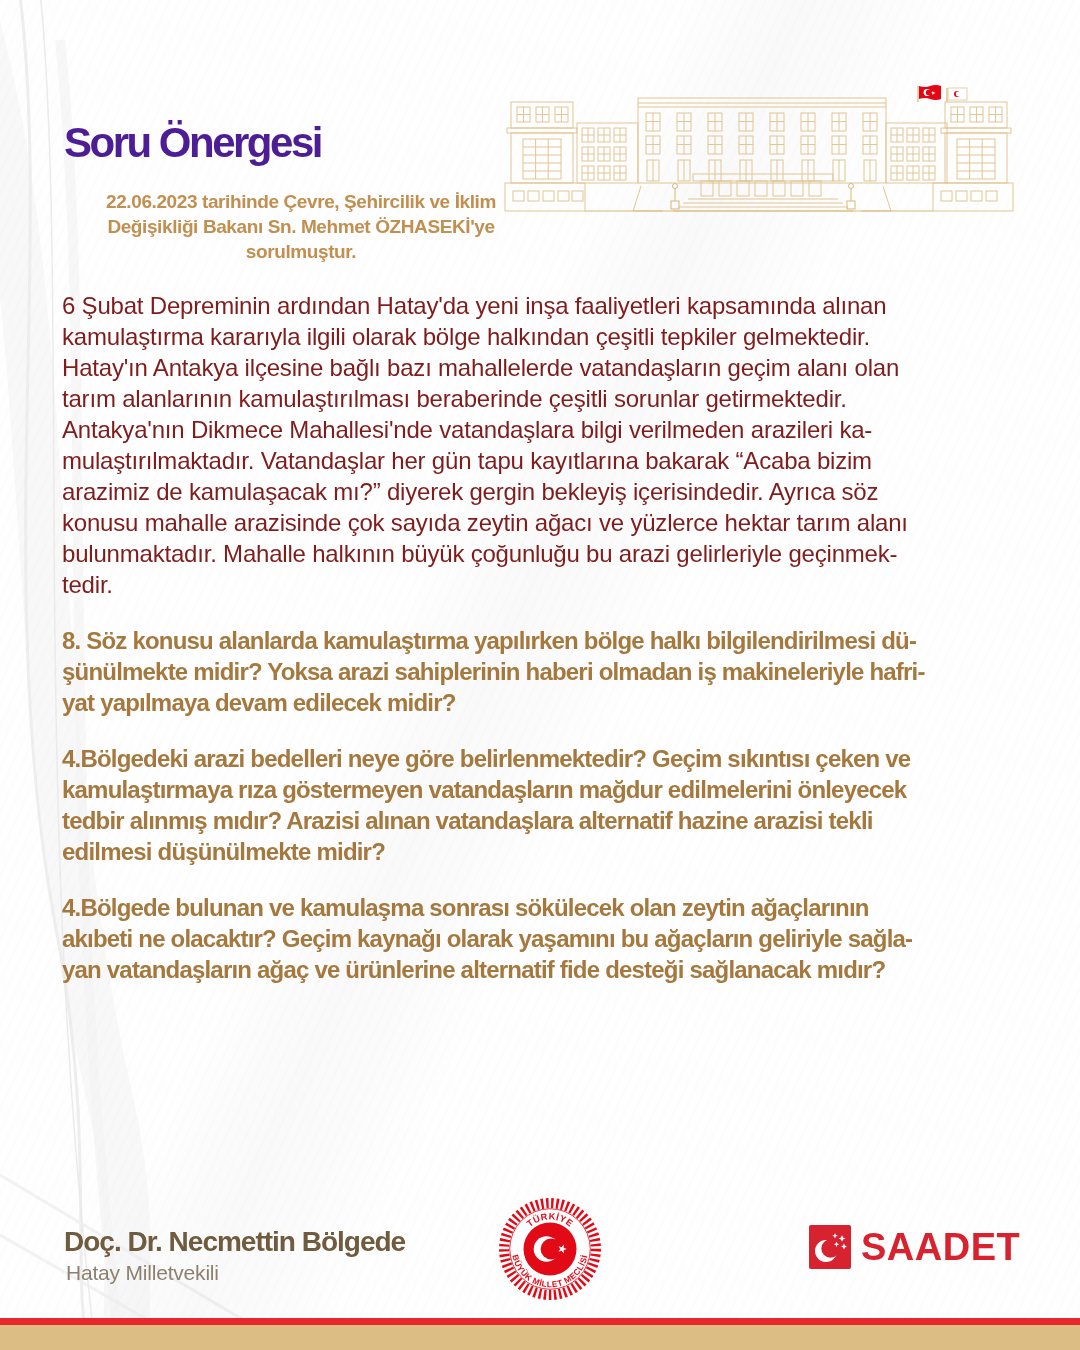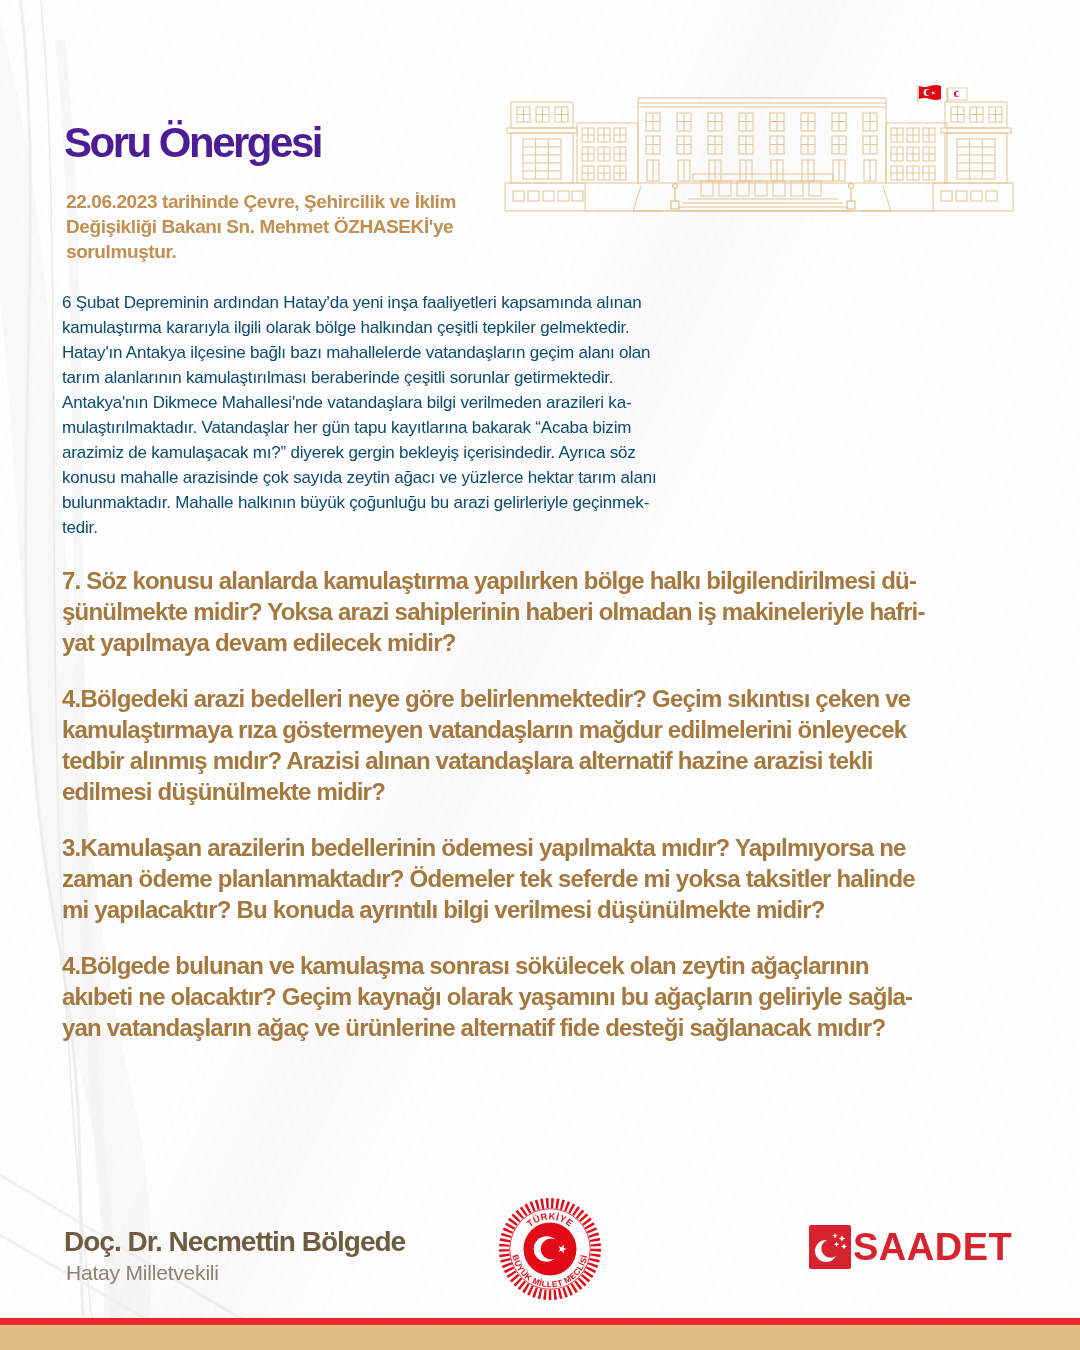--- a/index.html
+++ b/index.html
@@ -18,48 +18,48 @@
   .layer{position:absolute;z-index:2;}
 
   .title{
     left:64px;top:92px;
     font-size:42px;font-weight:800;letter-spacing:-2.5px;line-height:1.1;
     color:#4c1d95;
   }
   .subtitle{
     left:66px;top:170px;width:470px;
     font-size:19px;font-weight:700;letter-spacing:-0.4px;line-height:25px;
-    color:#c18f50;white-space:pre-line;
+    color:#c18f50;white-space:pre-line;text-align:center;
   }
   .building{left:503px;top:76px;}
 
   .content{left:62px;top:290px;width:984px;z-index:2;}
   .content p{margin:0;}
   .para{
-    font-size:17px;line-height:25px;letter-spacing:-0.2px;
-    color:#0c4a6e;white-space:pre-line;
+    font-size:24px;line-height:31px;letter-spacing:-0.2px;
+    color:#7f1d1d;white-space:pre-line;
   }
   .lead{margin-top:28px !important;}
   .q{
     margin-top:25px !important;
     font-size:24px;font-weight:700;line-height:31px;letter-spacing:-0.8px;
     color:#a5783e;white-space:pre-line;
   }
 
   .sig-name{
     left:64px;top:1226px;
     font-size:28px;font-weight:800;letter-spacing:-1px;color:#6f5b3e;
   }
   .sig-role{
     left:66px;top:1261px;
     font-size:21px;font-weight:400;letter-spacing:-0.2px;color:#8d8070;
   }
   .tbmm-seal{left:497px;top:1196px;}
   .saadet{
-    left:809px;top:1225px;display:flex;align-items:flex-end;gap:2px;
+    left:809px;top:1225px;display:flex;align-items:flex-end;gap:10px;
   }
   .saadet-word{
     font-size:38px;font-weight:800;letter-spacing:0.5px;color:#d7232f;line-height:44px;
   }
   .stripe-red{left:0;top:1318px;width:1080px;height:7px;background:#e8282c;}
   .bar-gold{left:0;top:1325px;width:1080px;height:25px;background:#dcbe84;}
 </style>
 </head>
 <body>
 
@@ -277,30 +277,27 @@
     <p class="para">6 Şubat Depreminin ardından Hatay'da yeni inşa faaliyetleri kapsamında alınan
 kamulaştırma kararıyla ilgili olarak bölge halkından çeşitli tepkiler gelmektedir.
 Hatay'ın Antakya ilçesine bağlı bazı mahallelerde vatandaşların geçim alanı olan
 tarım alanlarının kamulaştırılması beraberinde çeşitli sorunlar getirmektedir.
 Antakya'nın Dikmece Mahallesi'nde vatandaşlara bilgi verilmeden arazileri ka-
 mulaştırılmaktadır. Vatandaşlar her gün tapu kayıtlarına bakarak “Acaba bizim
 arazimiz de kamulaşacak mı?” diyerek gergin bekleyiş içerisindedir. Ayrıca söz
 konusu mahalle arazisinde çok sayıda zeytin ağacı ve yüzlerce hektar tarım alanı
 bulunmaktadır. Mahalle halkının büyük çoğunluğu bu arazi gelirleriyle geçinmek-
 tedir.</p>
-    <p class="q">7. Söz konusu alanlarda kamulaştırma yapılırken bölge halkı bilgilendirilmesi dü-
+    <p class="q">8. Söz konusu alanlarda kamulaştırma yapılırken bölge halkı bilgilendirilmesi dü-
 şünülmekte midir? Yoksa arazi sahiplerinin haberi olmadan iş makineleriyle hafri-
 yat yapılmaya devam edilecek midir?</p>
     <p class="q">4.Bölgedeki arazi bedelleri neye göre belirlenmektedir? Geçim sıkıntısı çeken ve
 kamulaştırmaya rıza göstermeyen vatandaşların mağdur edilmelerini önleyecek
 tedbir alınmış mıdır? Arazisi alınan vatandaşlara alternatif hazine arazisi tekli
 edilmesi düşünülmekte midir?</p>
-    <p class="q">3.Kamulaşan arazilerin bedellerinin ödemesi yapılmakta mıdır? Yapılmıyorsa ne
-zaman ödeme planlanmaktadır? Ödemeler tek seferde mi yoksa taksitler halinde
-mi yapılacaktır? Bu konuda ayrıntılı bilgi verilmesi düşünülmekte midir?</p>
     <p class="q">4.Bölgede bulunan ve kamulaşma sonrası sökülecek olan zeytin ağaçlarının
 akıbeti ne olacaktır? Geçim kaynağı olarak yaşamını bu ağaçların geliriyle sağla-
 yan vatandaşların ağaç ve ürünlerine alternatif fide desteği sağlanacak mıdır?</p>
   </main>
 
   <div class="layer sig-name">Doç. Dr. Necmettin Bölgede</div>
   <div class="layer sig-role">Hatay Milletvekili</div>
 
   <svg class="layer tbmm-seal" width="106" height="106" viewBox="0 0 104 104">
     <circle cx="52" cy="52" r="45" fill="none" stroke="#e30a17" stroke-width="10" stroke-dasharray="2.4 2.55"></circle>

